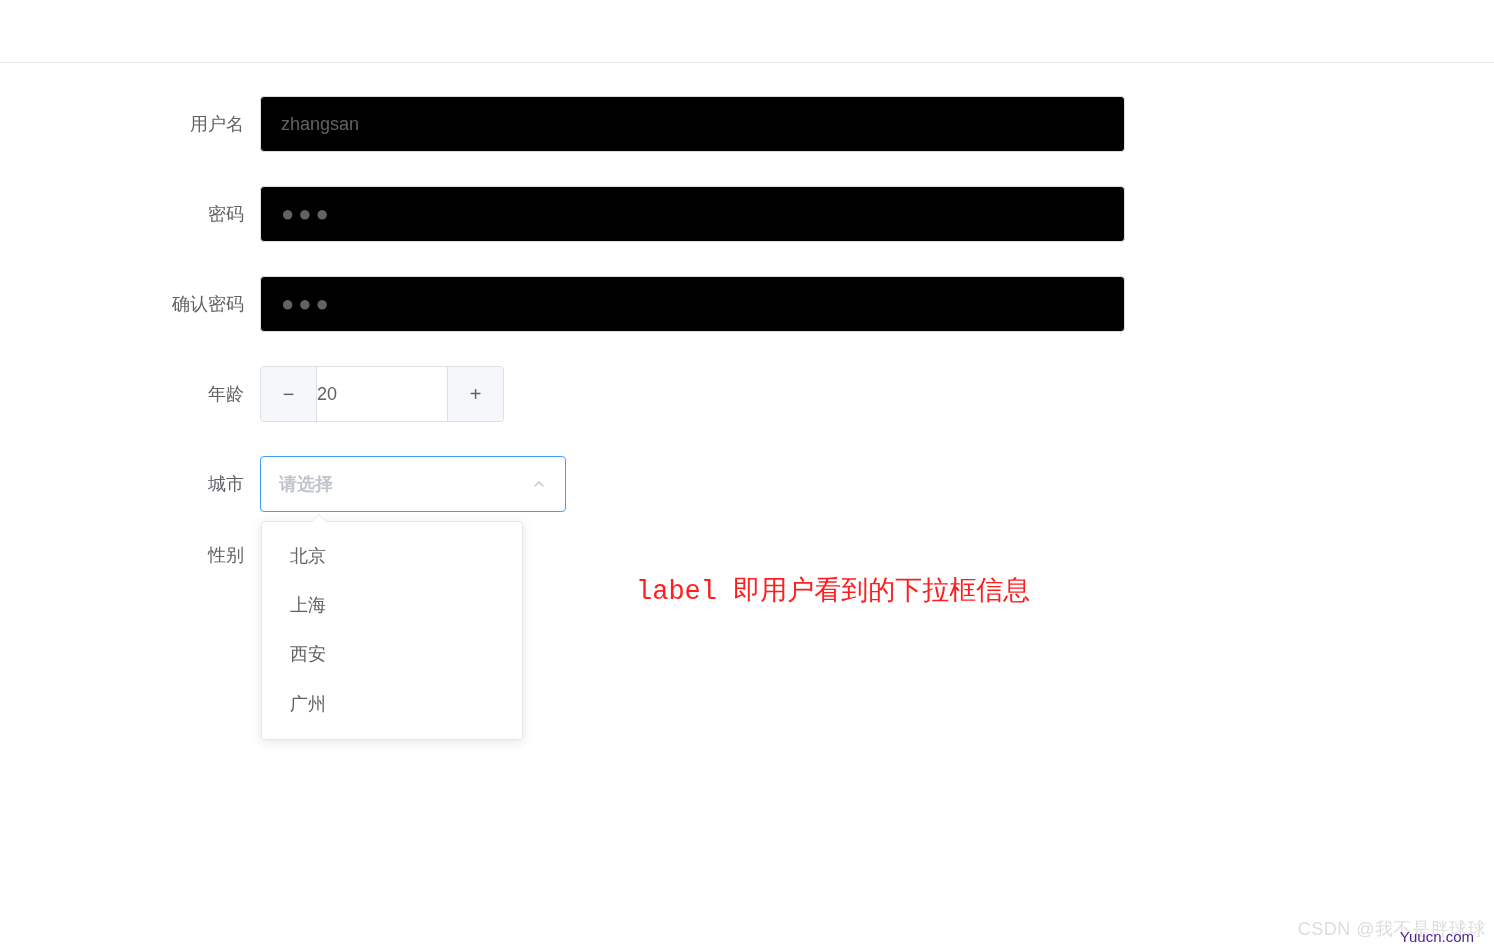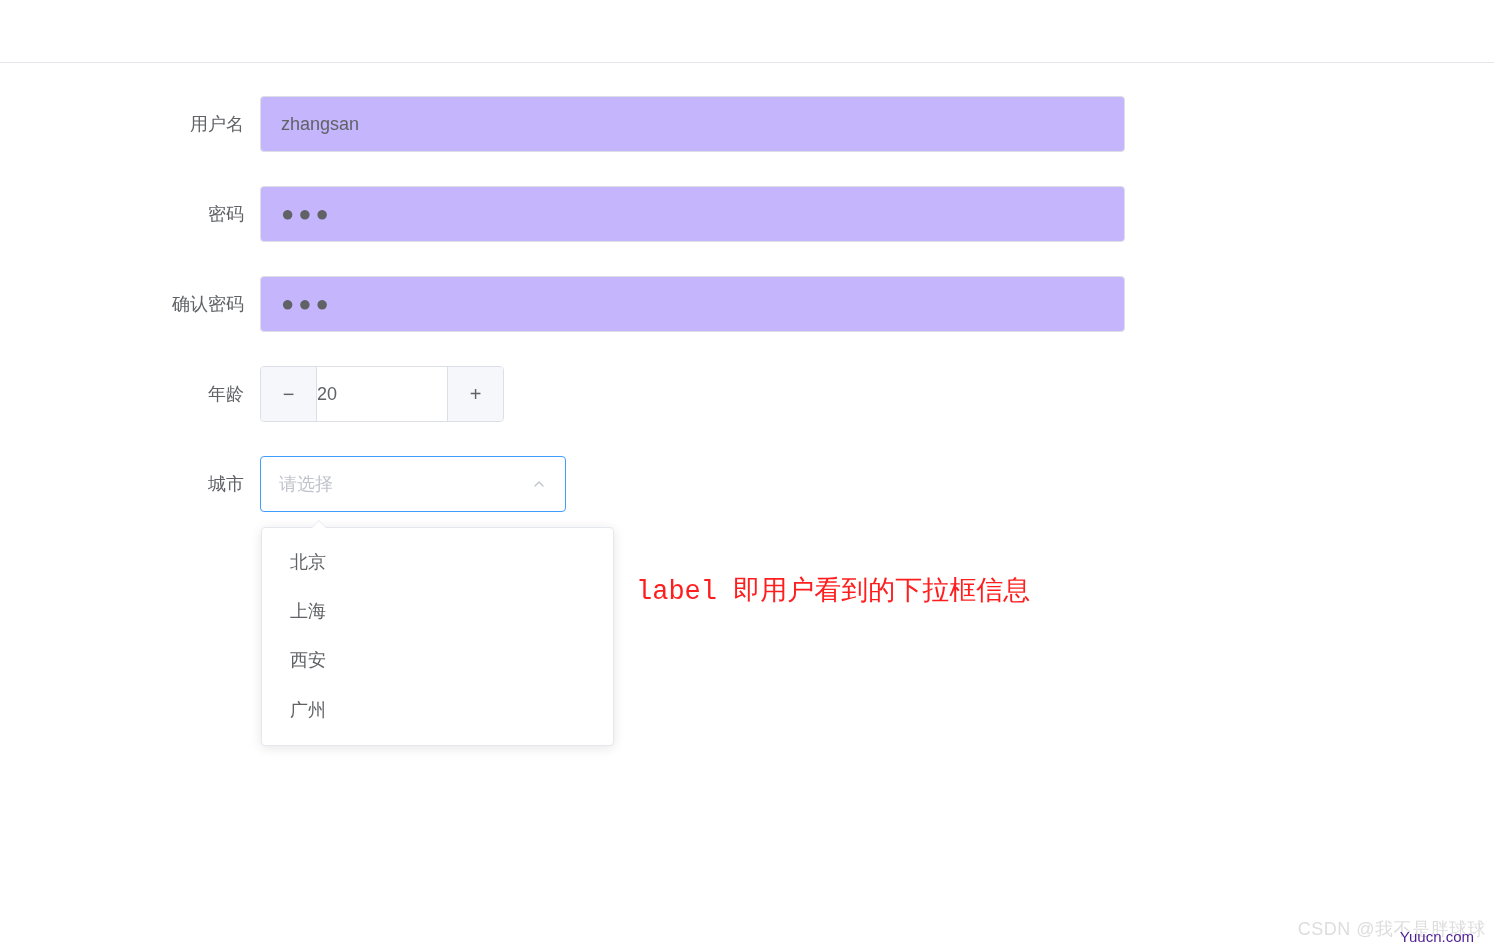--- a/index.html
+++ b/index.html
@@ -55,21 +55,21 @@
     .input {
       width: 865px;
       height: 56px;
       border: 1px solid #dcdfe6;
       border-radius: 4px;
       padding: 0 20px;
       display: flex;
       align-items: center;
       font-size: 18px;
       color: #606266;
-      background: #c4b5fd;
+      background: #000000;
     }
     .pw-dots {
       letter-spacing: 4px;
       font-size: 22px;
       line-height: 1;
     }
     .number-input {
       display: inline-flex;
       height: 56px;
       border: 1px solid #dcdfe6;
@@ -112,34 +112,35 @@
       align-items: center;
       padding: 0 18px;
       position: relative;
       cursor: pointer;
       background: #fff;
     }
     .select-placeholder {
       color: #c0c4cc;
       font-size: 18px;
       flex: 1;
+      font-weight: bold;
     }
     .select-arrow {
       color: #c0c4cc;
     }
     .select-arrow svg {
       width: 16px;
       height: 16px;
       display: block;
     }
     .dropdown {
       position: absolute;
-      top: 70px;
+      top: 64px;
       left: 0;
-      width: 353px;
+      width: 262px;
       background: #fff;
       border: 1px solid #e4e7ed;
       border-radius: 4px;
       box-shadow: 0 2px 12px 0 rgba(0,0,0,0.1);
       padding: 10px 0;
       z-index: 100;
     }
     .dropdown::before {
       content: "";
       position: absolute;
@@ -249,20 +250,24 @@
           <div class="dropdown">
             <div class="dropdown-item">北京</div>
             <div class="dropdown-item">上海</div>
             <div class="dropdown-item">西安</div>
             <div class="dropdown-item">广州</div>
           </div>
         </div>
       </div>
     </div>
 
+    <div class="form-row">
+      <div class="form-label">性别</div>
+      <div class="form-control"></div>
+    </div>
 
   </div>
 
   <div class="annotation">label 即用户看到的下拉框信息</div>
 
   <div class="watermark-2">CSDN @我不是胖球球</div>
   <div class="watermark-1">Yuucn.com</div>
 </div>
 
 </body></html>

